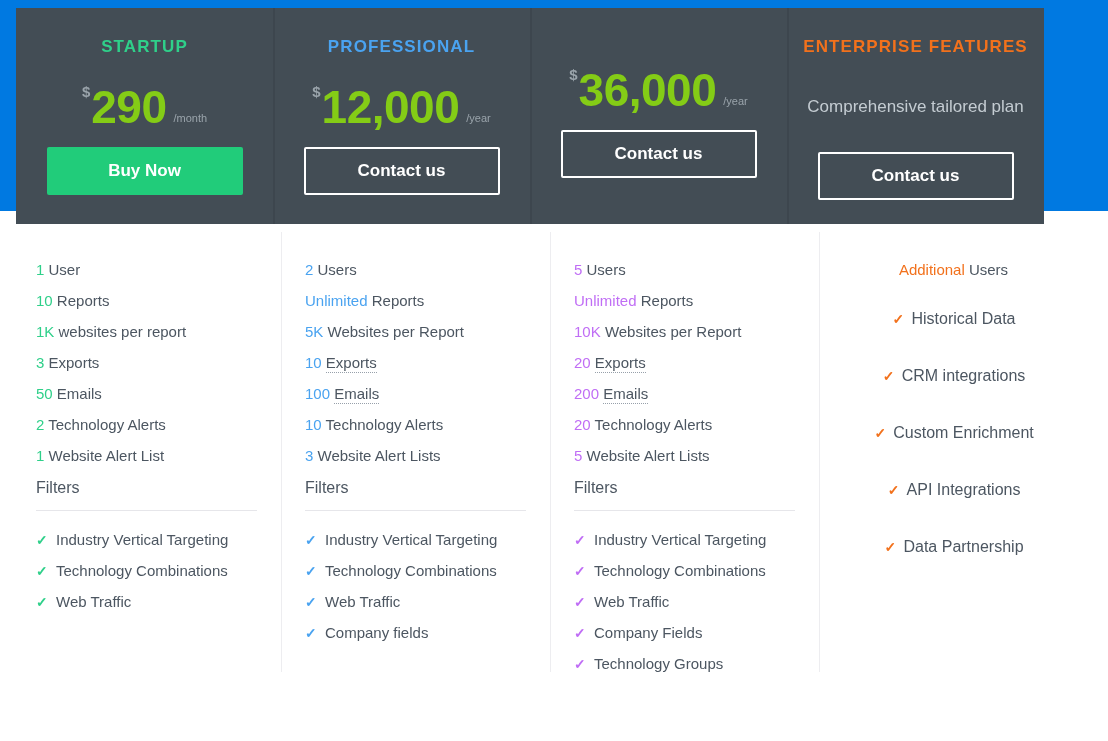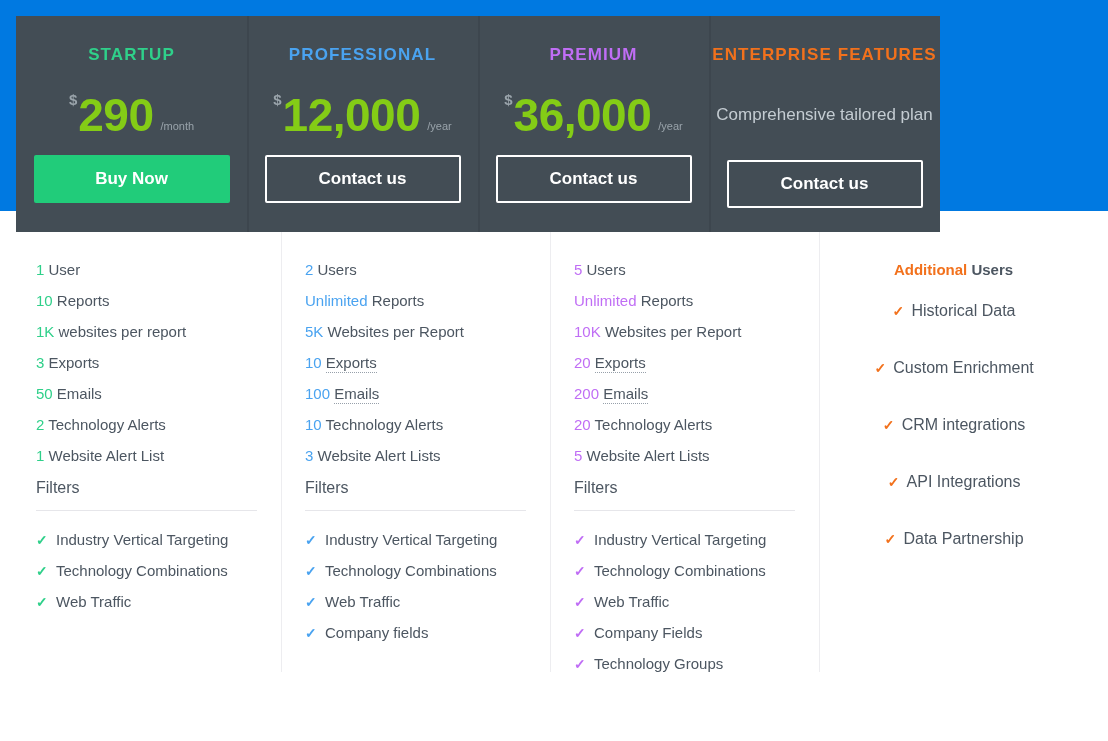--- a/index.html
+++ b/index.html
@@ -26,22 +26,22 @@
     top: 0;
     width: 1108px;
     height: 211px;
     background: #0079e1;
   }
 
   
   .cards-strip {
     position: absolute;
     left: 16px;
-    top: 16px;
-    width: 924px;
+    top: 8px;
+    width: 1028px;
     height: 216px;
     display: flex;
   }
 
   .plan-card {
     position: relative;
     flex: 1 1 0;
     background: #434d55;
     padding-top: 30px;
     text-align: center;
@@ -205,22 +205,21 @@
   .col-professional .check { color: #4aa3f0; }
   .col-premium      .check { color: #c06ef5; }
   .col-enterprise   .check { color: #f2711c; }
 
   
   .col-enterprise { text-align: center; }
   .ent-heading {
     font-size: 15px;
     color: #4c5661;
     line-height: 1;
-    margin-bottom: 26px;
-    font-weight: bold;
+    margin-bottom: 34px;
   }
   .ent-heading .ent-accent { color: #f2711c; }
   .ent-list { list-style: none; }
   .ent-item {
     font-size: 16px;
     color: #4c5661;
     line-height: 1;
     margin-bottom: 41px;
     white-space: nowrap;
   }
@@ -252,21 +251,20 @@
         <span class="currency">$</span>
         <span class="amount">12,000</span>
         <span class="period">/year</span>
       </div>
       <div class="cta-wrap">
         <div class="cta outline">Contact us</div>
       </div>
     </div>
 
     <div class="plan-card">
-      <div class="plan-name c-purple">PREMIUM</div>
       <div class="price-row">
         <span class="currency">$</span>
         <span class="amount">36,000</span>
         <span class="period">/year</span>
       </div>
       <div class="cta-wrap">
         <div class="cta outline">Contact us</div>
       </div>
     </div>
 
@@ -339,21 +337,21 @@
         <li class="filter-item"><span class="check">✓</span><span>Web Traffic</span></li>
         <li class="filter-item"><span class="check">✓</span><span>Company Fields</span></li>
         <li class="filter-item"><span class="check">✓</span><span>Technology Groups</span></li>
       </ul>
     </div>
 
     <div class="feature-col col-enterprise">
       <div class="ent-heading"><span class="ent-accent">Additional</span> <span>Users</span></div>
       <ul class="ent-list">
         <li class="ent-item"><span class="check">✓</span><span>Historical Data</span></li>
+        <li class="ent-item"><span class="check">✓</span><span>CRM integrations</span></li>
         <li class="ent-item"><span class="check">✓</span><span>Custom Enrichment</span></li>
-        <li class="ent-item"><span class="check">✓</span><span>CRM integrations</span></li>
         <li class="ent-item"><span class="check">✓</span><span>API Integrations</span></li>
         <li class="ent-item"><span class="check">✓</span><span>Data Partnership</span></li>
       </ul>
     </div>
 
   </div>
 </div>
 
 </body></html>

